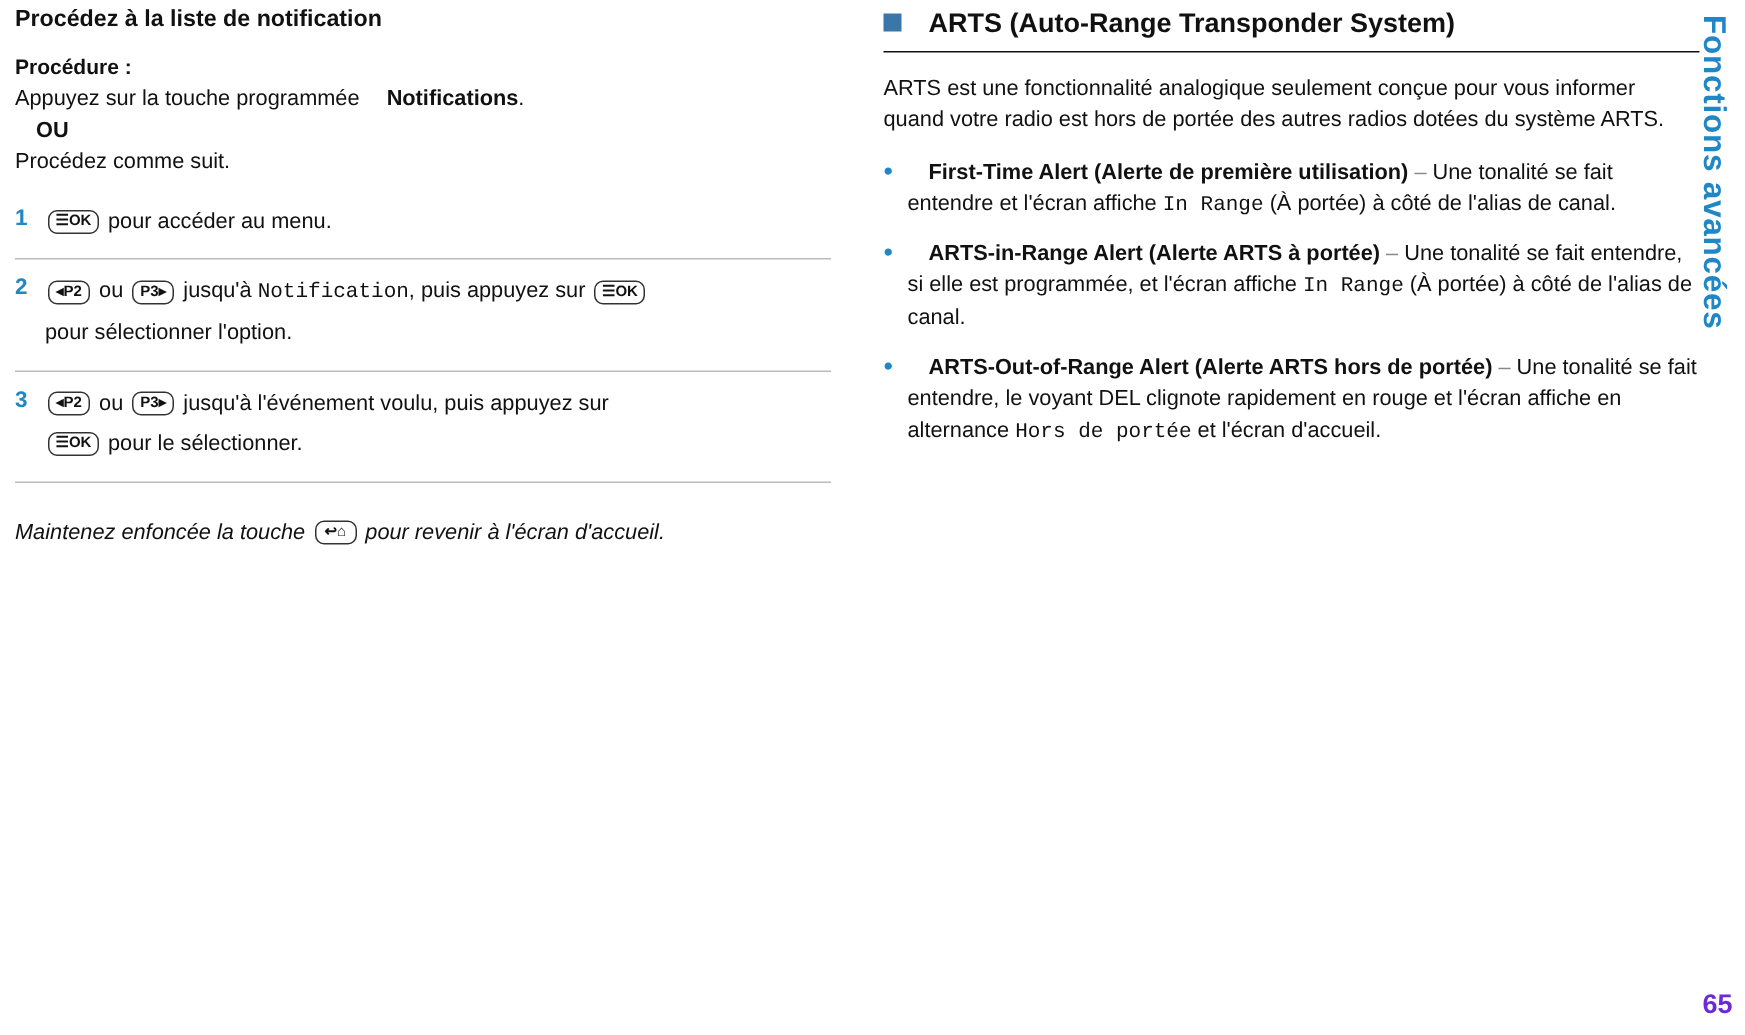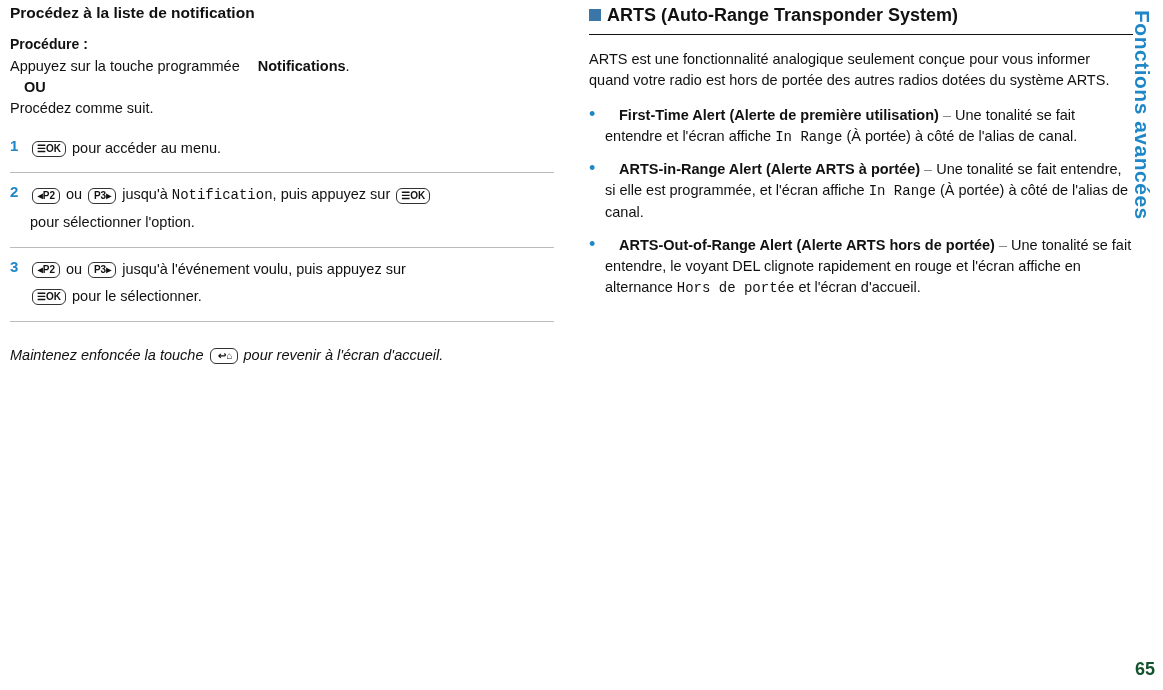--- a/index.html
+++ b/index.html
@@ -67,37 +67,37 @@
     .key {
       display: inline-block;
       border: 1.5px solid #333;
       border-radius: 6px;
       padding: 0px 4px;
       font-size: 10px;
       font-weight: 700;
       font-family: Arial, sans-serif;
       line-height: 14px;
       min-width: 28px;
-      text-align: right;
+      text-align: center;
       vertical-align: middle;
       background: #fff;
       margin: 0 2px;
     }
     .code {
       font-family: "Courier New", Courier, monospace;
       font-size: 14px;
       text-align: center;
     }
     .italic {
       font-style: italic;
     }
     .section-hdr {
       display: flex;
       align-items: center;
-      gap: 6px;
+      gap: 18px;
       border-bottom: 1.5px solid #111;
       padding-bottom: 6px;
       margin-bottom: 14px;
     }
     .section-bullet {
       width: 12px;
       height: 12px;
       background: #3a76a8;
       flex-shrink: 0;
     }
@@ -138,21 +138,21 @@
       color: #1f87c6;
       font-weight: 700;
       font-size: 21px;
       letter-spacing: 0.5px;
       height: 400px;
     }
     .page-number {
       position: absolute;
       bottom: 8px;
       right: 8px;
-      color: #14532d;
+      color: #6d28d9;
       font-weight: 700;
       font-size: 18px;
     }
     .line-extra {
       line-height: 1.9;
     }
     .steps-block {
       margin-top: 4px;
       margin-bottom: 20px;
     }

